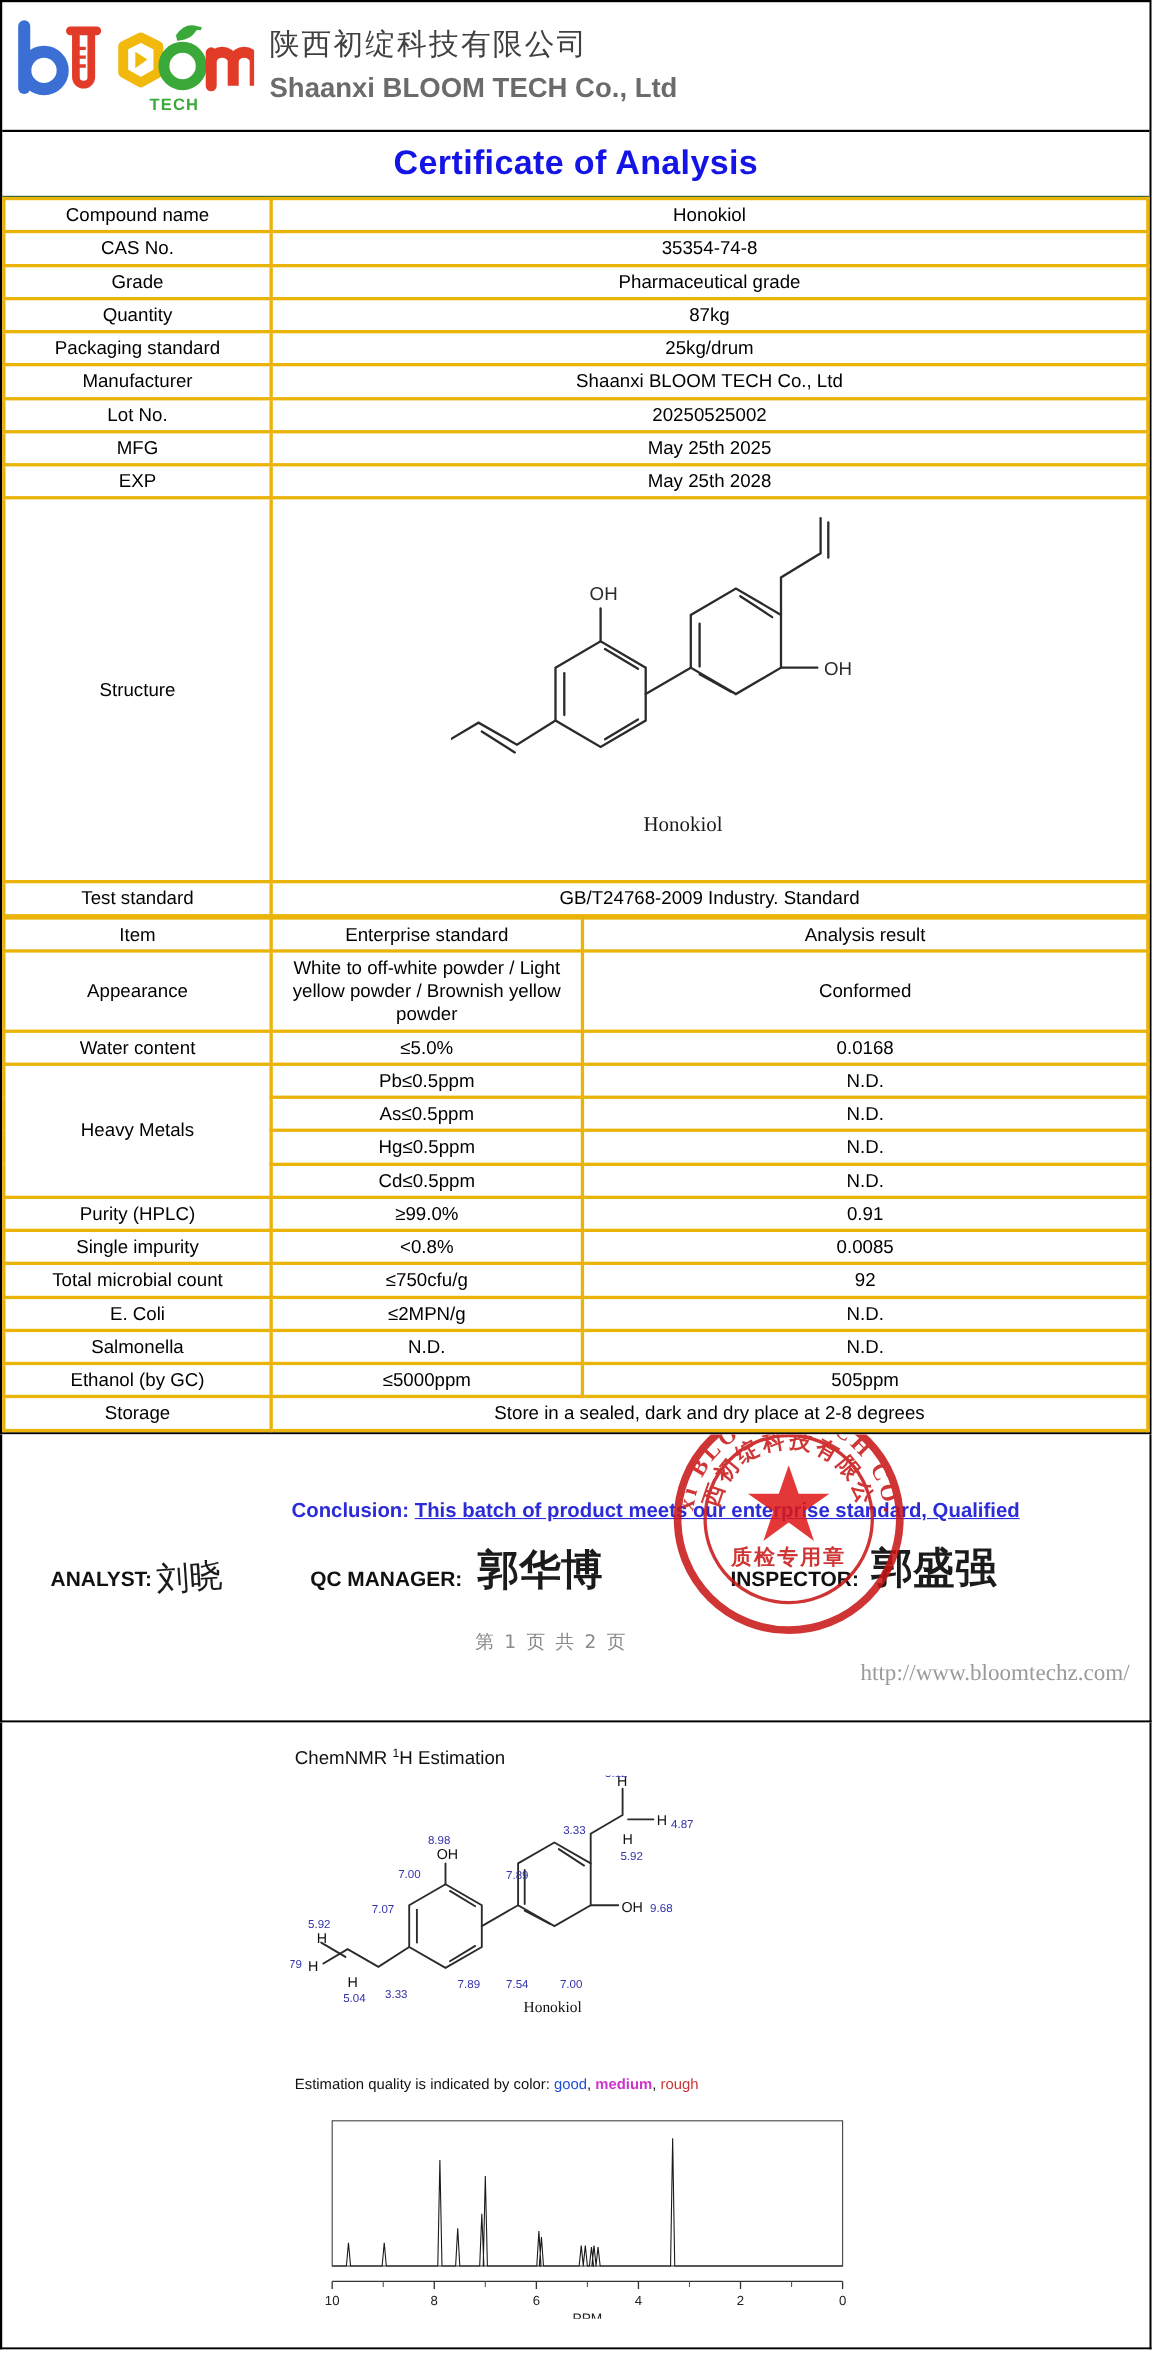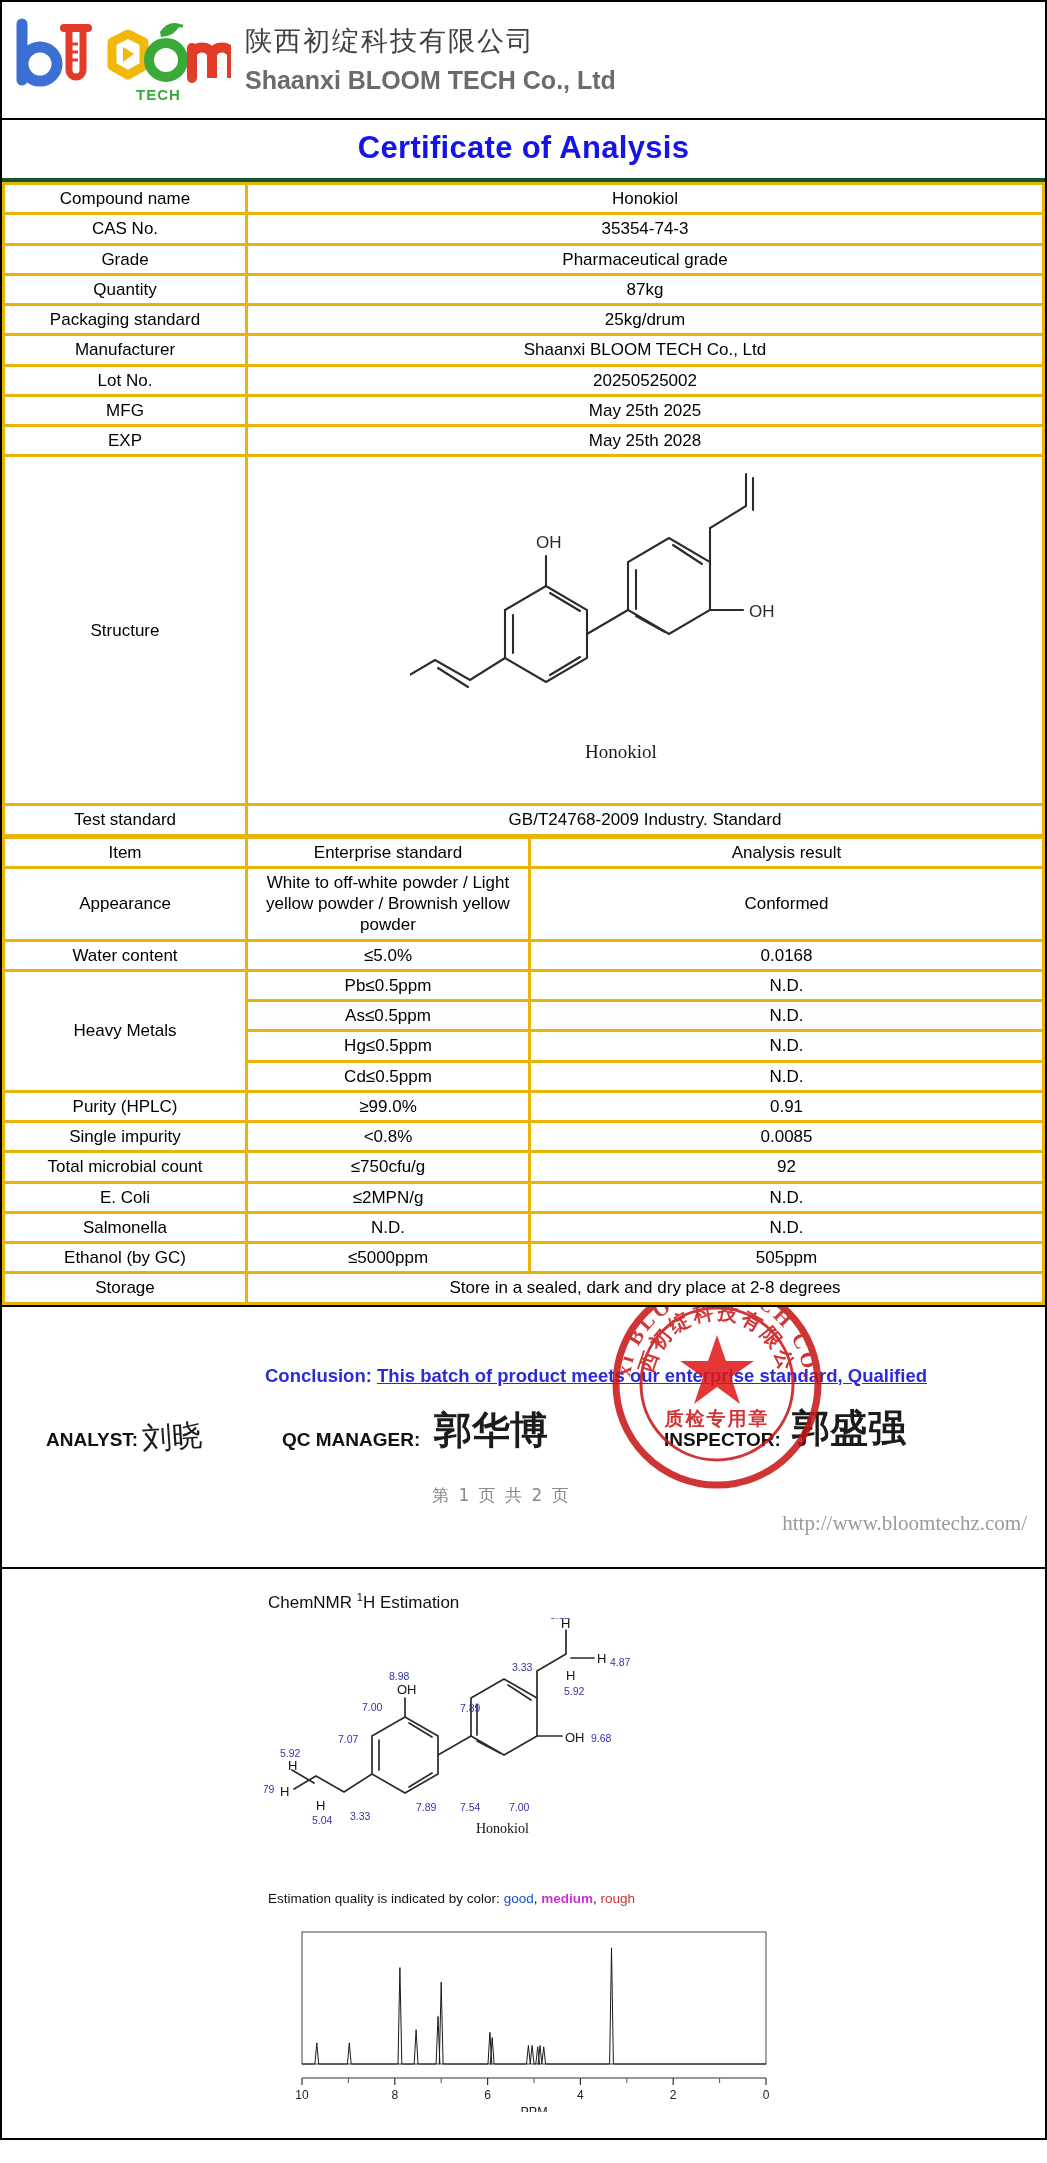--- a/index.html
+++ b/index.html
@@ -9,21 +9,21 @@
 
   
   .hdr{display:flex;align-items:center;height:118px;border-bottom:2px solid #000;box-sizing:border-box;padding-left:14px;}
   .logo{width:215px;height:92px;position:relative;flex:0 0 215px;}
   .logo svg{display:block;}
   .co{margin-left:14px;}
   .co .cn{font-size:27px;color:#404040;letter-spacing:2px;line-height:1.5;font-family:"DejaVu Sans",sans-serif;}
   .co .en{font-size:25px;color:#6b6b6b;font-weight:bold;line-height:1.5;}
 
   
-  .title{text-align:center;font-size:31px;font-weight:bold;color:#1414e6;padding:10px 0 12px;border-bottom:4px solid #14532d;letter-spacing:.3px;}
+  .title{text-align:center;font-size:31px;font-weight:bold;color:#1414e6;padding:10px 0 12px;border-bottom:1px solid #14532d;letter-spacing:.3px;}
 
   
   table{border-collapse:collapse;width:100%;font-size:17px;}
   td{border:3px solid #eab308;padding:3px 4px;text-align:center;vertical-align:middle;line-height:1.25;}
   .lbl{width:232px;}
   .ent{width:272px;}
   .struct-cell{height:340px;}
   .structwrap{display:flex;align-items:center;justify-content:center;}
 
   
@@ -88,21 +88,21 @@
     <div class="title">Certificate of Analysis</div>
 
     <table>
       <tbody>
         <tr>
             <td class="lbl">Compound name</td>
             <td>Honokiol</td>
           </tr>
         <tr>
             <td class="lbl">CAS No.</td>
-            <td>35354-74-3</td>
+            <td>35354-74-8</td>
           </tr>
         <tr>
             <td class="lbl">Grade</td>
             <td>Pharmaceutical grade</td>
           </tr>
         <tr>
             <td class="lbl">Quantity</td>
             <td>87kg</td>
           </tr>
         <tr>

